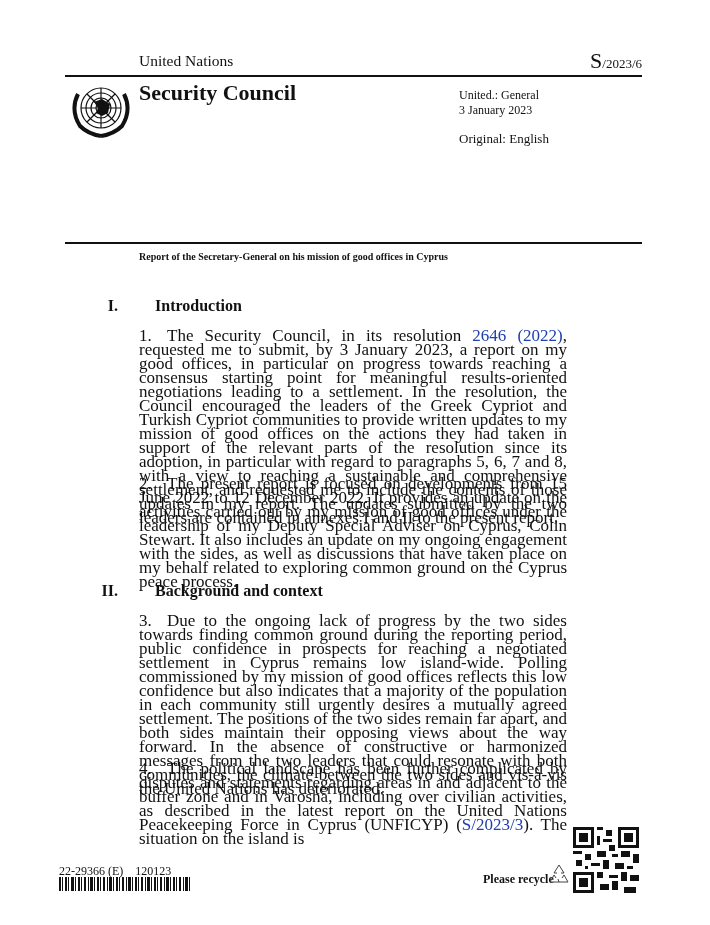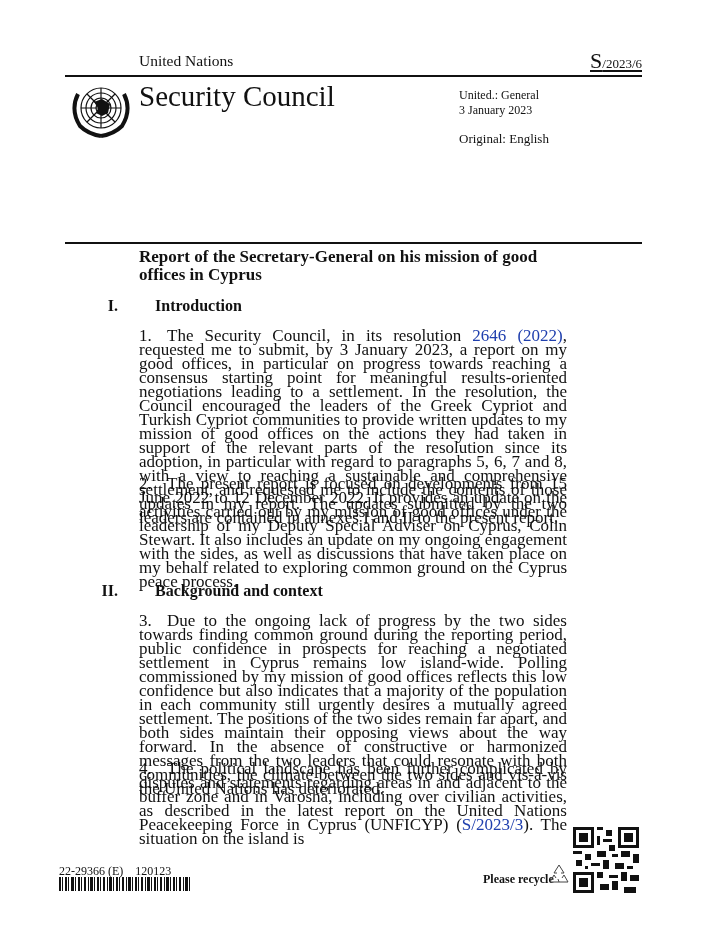--- a/index.html
+++ b/index.html
@@ -1,28 +1,28 @@
 <!DOCTYPE html>
 <html><head>
 <meta charset="utf-8">
 <style>
   html, body { margin: 0; padding: 0; background: #ffffff; }
   body { width: 710px; height: 925px; position: relative; overflow: hidden;
          font-family: "Liberation Serif", "DejaVu Serif", serif; color: #111; }
   .abs { position: absolute; }
   .un-label { left: 139px; top: 52px; font-size: 15.5px; }
-  .symbol { right: 68px; top: 48px; font-size: 22px; text-decoration: underline; }
+  .symbol { right: 68px; top: 48px; font-size: 22px; }
   .symbol .sym-small { font-size: 13px; }
   .rule-top { left: 65px; top: 75px; width: 577px; height: 1.5px; background: #111; }
   .emblem { left: 68px; top: 80px; width: 66px; height: 60px; }
-  .council { left: 139px; top: 80px; font-size: 29px; font-weight: normal; }
+  .council { left: 139px; top: 80px; font-size: 22px; font-weight: bold; }
   .distr { left: 459px; top: 88px; font-size: 12px; line-height: 14.5px; }
   .original { left: 459px; top: 131px; font-size: 13px; }
   .rule-mid { left: 65px; top: 242px; width: 577px; height: 2px; background: #111; }
-  .title { left: 139px; top: 248px; width: 420px; font-size: 17px; font-weight: bold; line-height: 18px; }
+  .title { left: 139px; top: 248px; width: 420px; font-size: 10px; font-weight: bold; line-height: 18px; }
   .heading { font-size: 16px; font-weight: bold; }
   .heading .num { position: absolute; width: 30px; text-align: right; }
   .h1 { left: 88px; top: 297px; }
   .h2 { left: 88px; top: 582px; }
   .heading .num { left: 0; }
   .heading .txt { position: absolute; left: 51px; white-space: nowrap; margin-left: 16px; }
   .para { left: 139px; width: 428px; font-size: 17px; line-height: 14px; text-align: justify; }
   .para .pnum { display: inline-block; width: 28px; }
   .p1 { top: 329px; }
   .p2 { top: 477px; }

